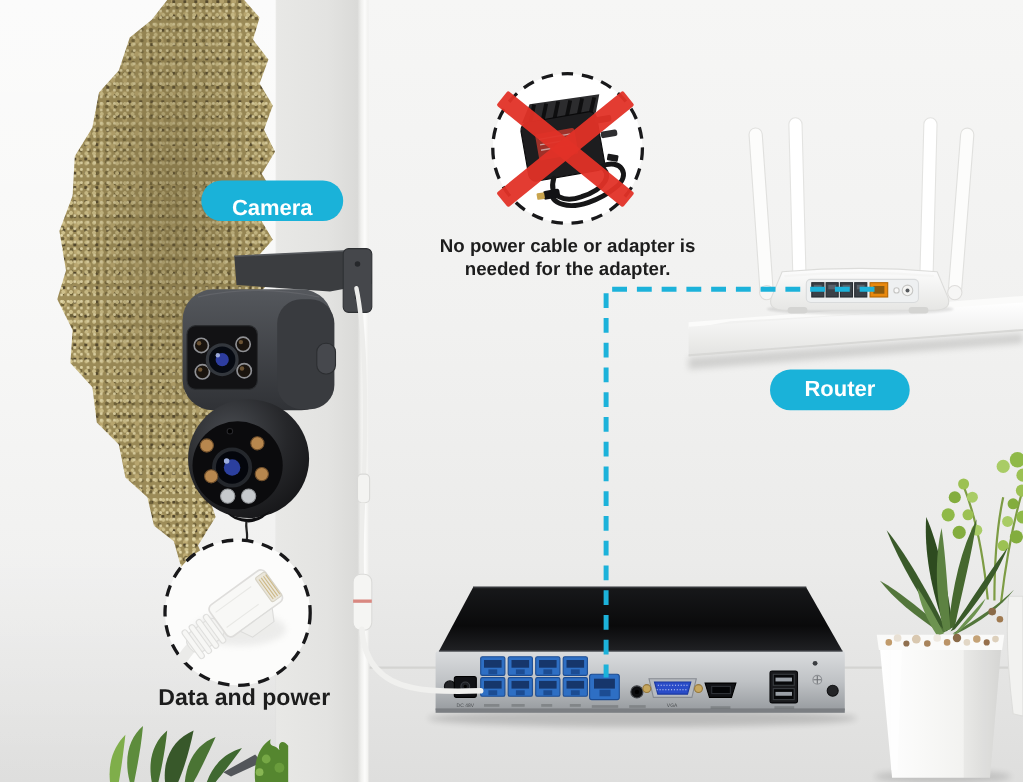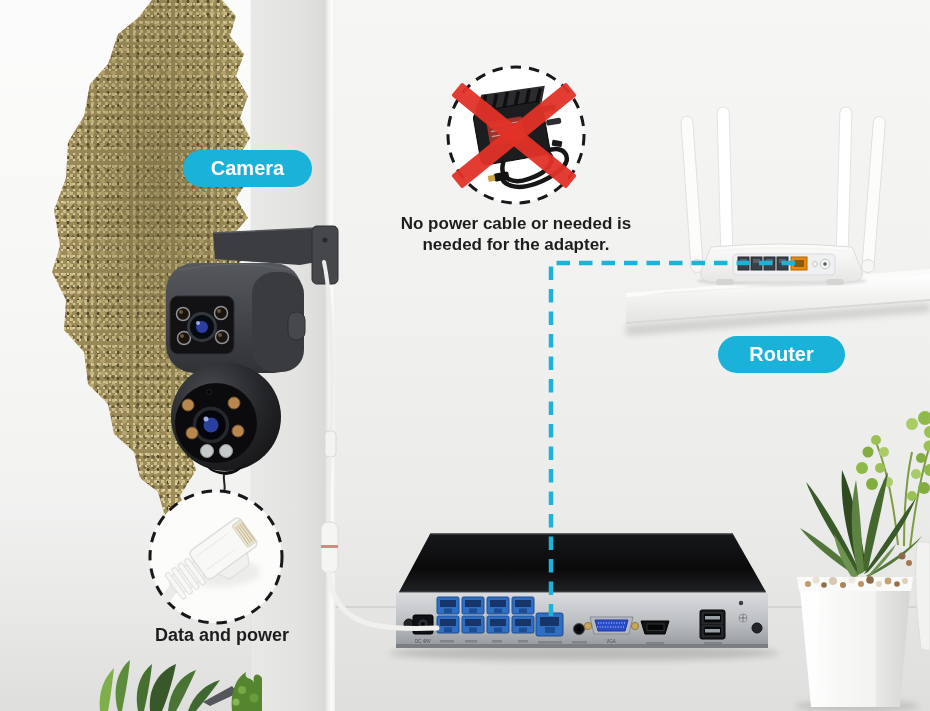--- a/index.html
+++ b/index.html
@@ -23,25 +23,25 @@
       radial-gradient(circle, #d6c892 0 1.5px, transparent 2px),
       radial-gradient(circle, #6e6139 0 1.4px, transparent 2px),
       radial-gradient(circle, #4e432a 0 1.2px, transparent 1.8px),
       radial-gradient(circle, #c3b077 0 2px, transparent 2.6px);
     background-size:100% 100%,6px 6px,7px 9px,8px 10px,10px 13px,11px 12px;
     background-position:0 0,1px 1px,0 0,5px 2px,3px 8px,2px 7px;
   }
   .scene-svg{position:absolute;left:0;top:0;z-index:2;}
   .pill{position:absolute;height:37px;border-radius:19px;background:#1ab2d9;color:#fff;
     font-weight:bold;font-size:20px;display:flex;align-items:center;justify-content:center;z-index:3;}
-  .pill-camera{left:183px;top:150px;width:129px;}
-  .pill-router{left:718px;top:336px;width:127px;}
+  .pill-camera{left:183px;top:164px;width:129px;align-items:flex-end;}
+  .pill-router{left:700px;top:336px;width:127px;}
   .note{position:absolute;color:#1d1d1d;text-align:center;z-index:3;}
   .note-top{left:381px;top:213px;width:270px;font-size:17px;line-height:21px;font-weight:600;}
-  .note-bottom{left:131px;top:625px;width:182px;font-size:18px;line-height:20px;font-weight:700;}
+  .note-bottom{left:131px;top:625px;width:182px;font-size:21px;line-height:20px;font-weight:700;}
 </style>
 </head>
 <body>
 
 <div class="stage">
   <div class="bg-left"></div>
   <div class="wall"></div>
   <div class="dried-plant"></div>
 
   <svg class="scene-svg" width="930" height="711" viewBox="0 0 930 711">
@@ -383,19 +383,19 @@
   </svg>
 
   <div class="pill pill-camera">
     <span>Camera</span>
   </div>
   <div class="pill pill-router">
     <span>Router</span>
   </div>
 
   <div class="note note-top">
-    <div>No power cable or needed is</div>
+    <div>No power cable or adapter is</div>
     <div>needed for the adapter.</div>
   </div>
   <div class="note note-bottom">
     <div>Data and power</div>
   </div>
 </div>
 
 </body></html>

